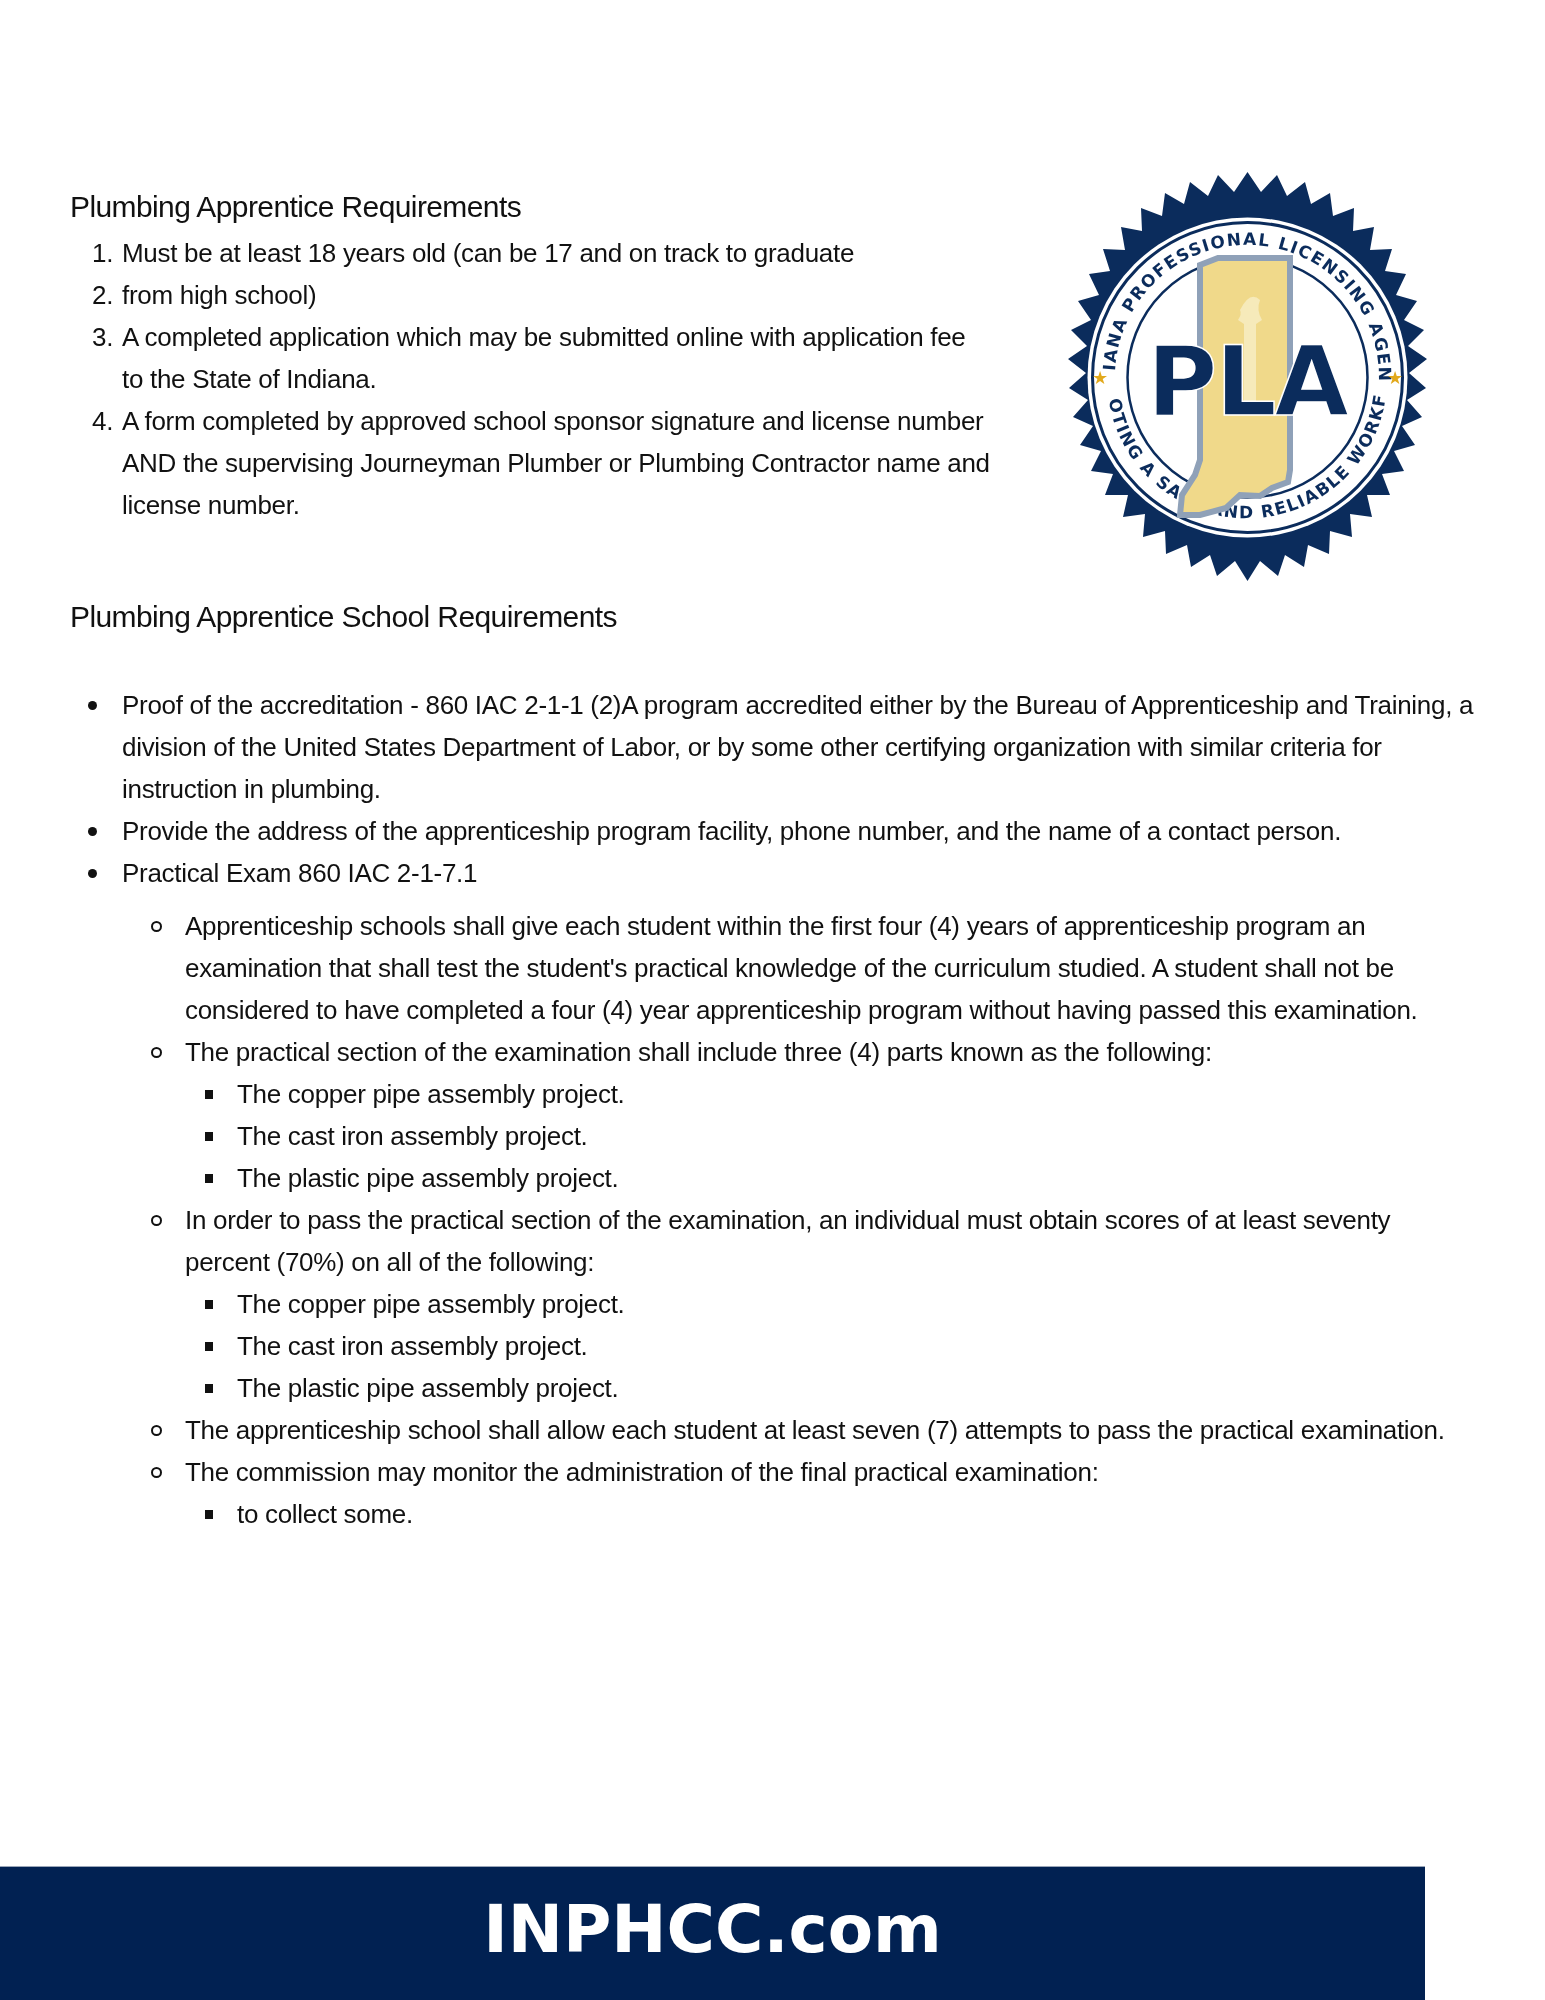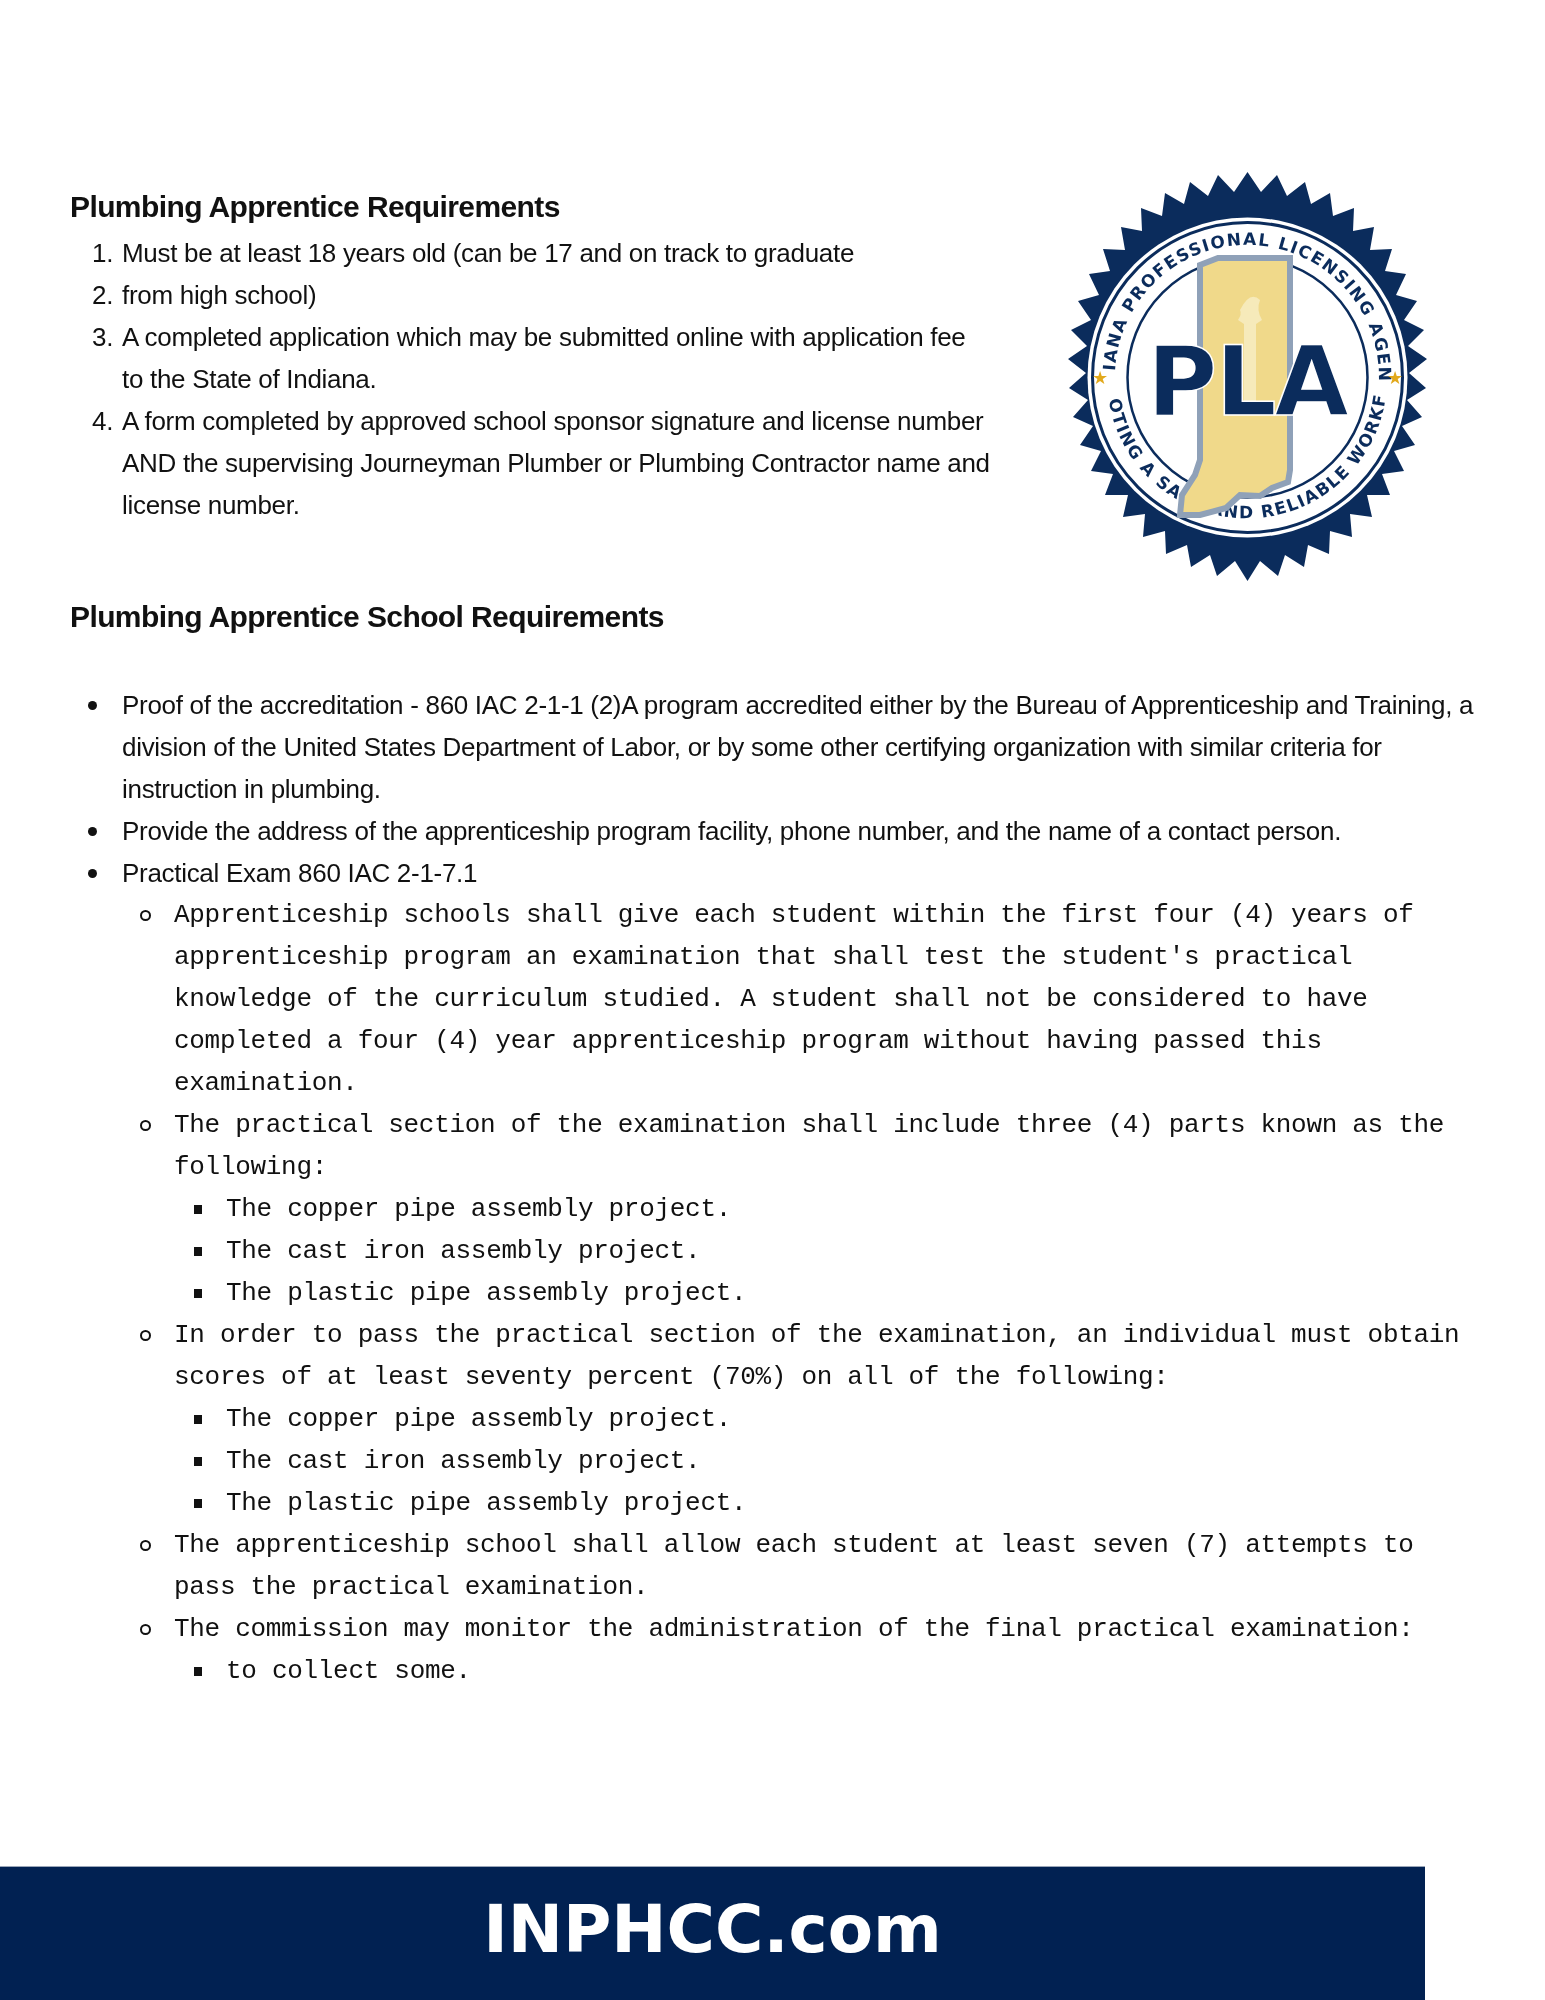--- a/index.html
+++ b/index.html
@@ -2,31 +2,31 @@
 <html><head>
 <meta charset="utf-8">
 <style>
   html, body { margin: 0; padding: 0; }
   body {
     width: 1545px; height: 2000px; position: relative; background: #ffffff;
     font-family: "Liberation Sans", sans-serif; color: #111111; overflow: hidden;
   }
   .h {
     position: absolute; left: 70px; margin: 0;
-    font-family: "Liberation Sans", sans-serif; font-weight: bold;
+    font-family: "Liberation Sans", sans-serif; font-weight: normal;
     font-size: 30px; letter-spacing: -0.6px; color: #111;
   }
   .txt { font-size: 26px; line-height: 42px; letter-spacing: -0.3px; }
   ol.req { position: absolute; left: 70px; top: 232px; width: 920px; margin: 0; padding: 0; list-style: none; }
   ol.req li { position: relative; padding-left: 52px; }
   ol.req li .num { position: absolute; left: 22px; top: 0; }
   ul.lvl1 { position: absolute; left: 70px; top: 684px; width: 1410px; margin: 0; padding: 0; list-style: none; }
   ul.lvl1 > li { position: relative; padding-left: 52px; }
   ul.lvl1 > li > .mk { position: absolute; left: 18px; top: 17px; width: 9px; height: 9px; border-radius: 50%; background: #111; }
-  ul.lvl2 { margin: 0; padding: 0; list-style: none; font-family: Liberation Mono, monospace; }
+  ul.lvl2 { margin: 11px; padding: 0; list-style: none; }
   ul.lvl2 > li { position: relative; padding-left: 52px; }
   ul.lvl2 > li > .mk { position: absolute; left: 18px; top: 16px; width: 7px; height: 7px; border-radius: 50%; border: 2px solid #111; background: #fff; }
   ul.lvl3 { margin: 0; padding: 0; list-style: none; }
   ul.lvl3 > li { position: relative; padding-left: 52px; }
   ul.lvl3 > li > .mk { position: absolute; left: 20px; top: 17px; width: 8px; height: 9px; background: #111; }
   .logo { position: absolute; left: 1040px; top: 170px; width: 415px; height: 415px; }
   .footer { position: absolute; left: 0; top: 1866px; width: 1425px; height: 134px; background: #012152; border-top: 1px solid #9aa6b8; }
   .footer-text {
     position: absolute; left: 0; right: 0; top: 24px; text-align: center;
     color: #ffffff; font-weight: bold; font-size: 66px; letter-spacing: 0px;

